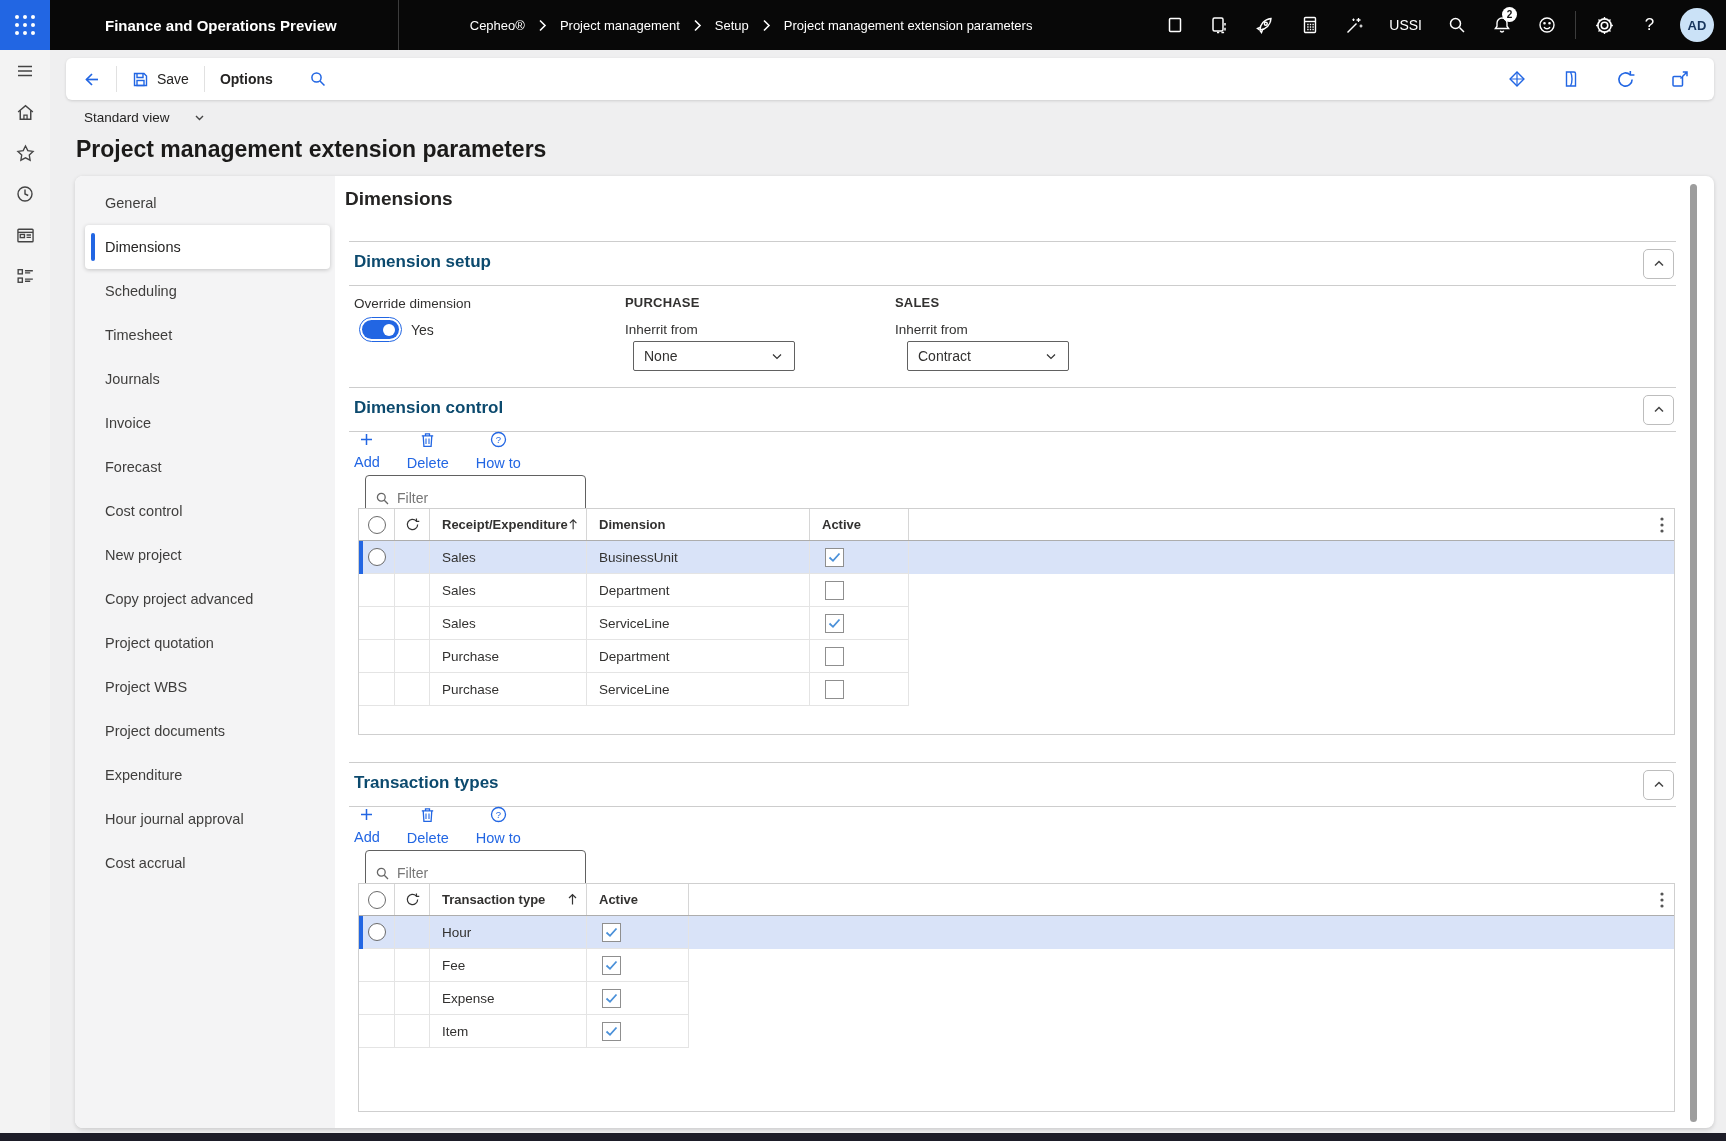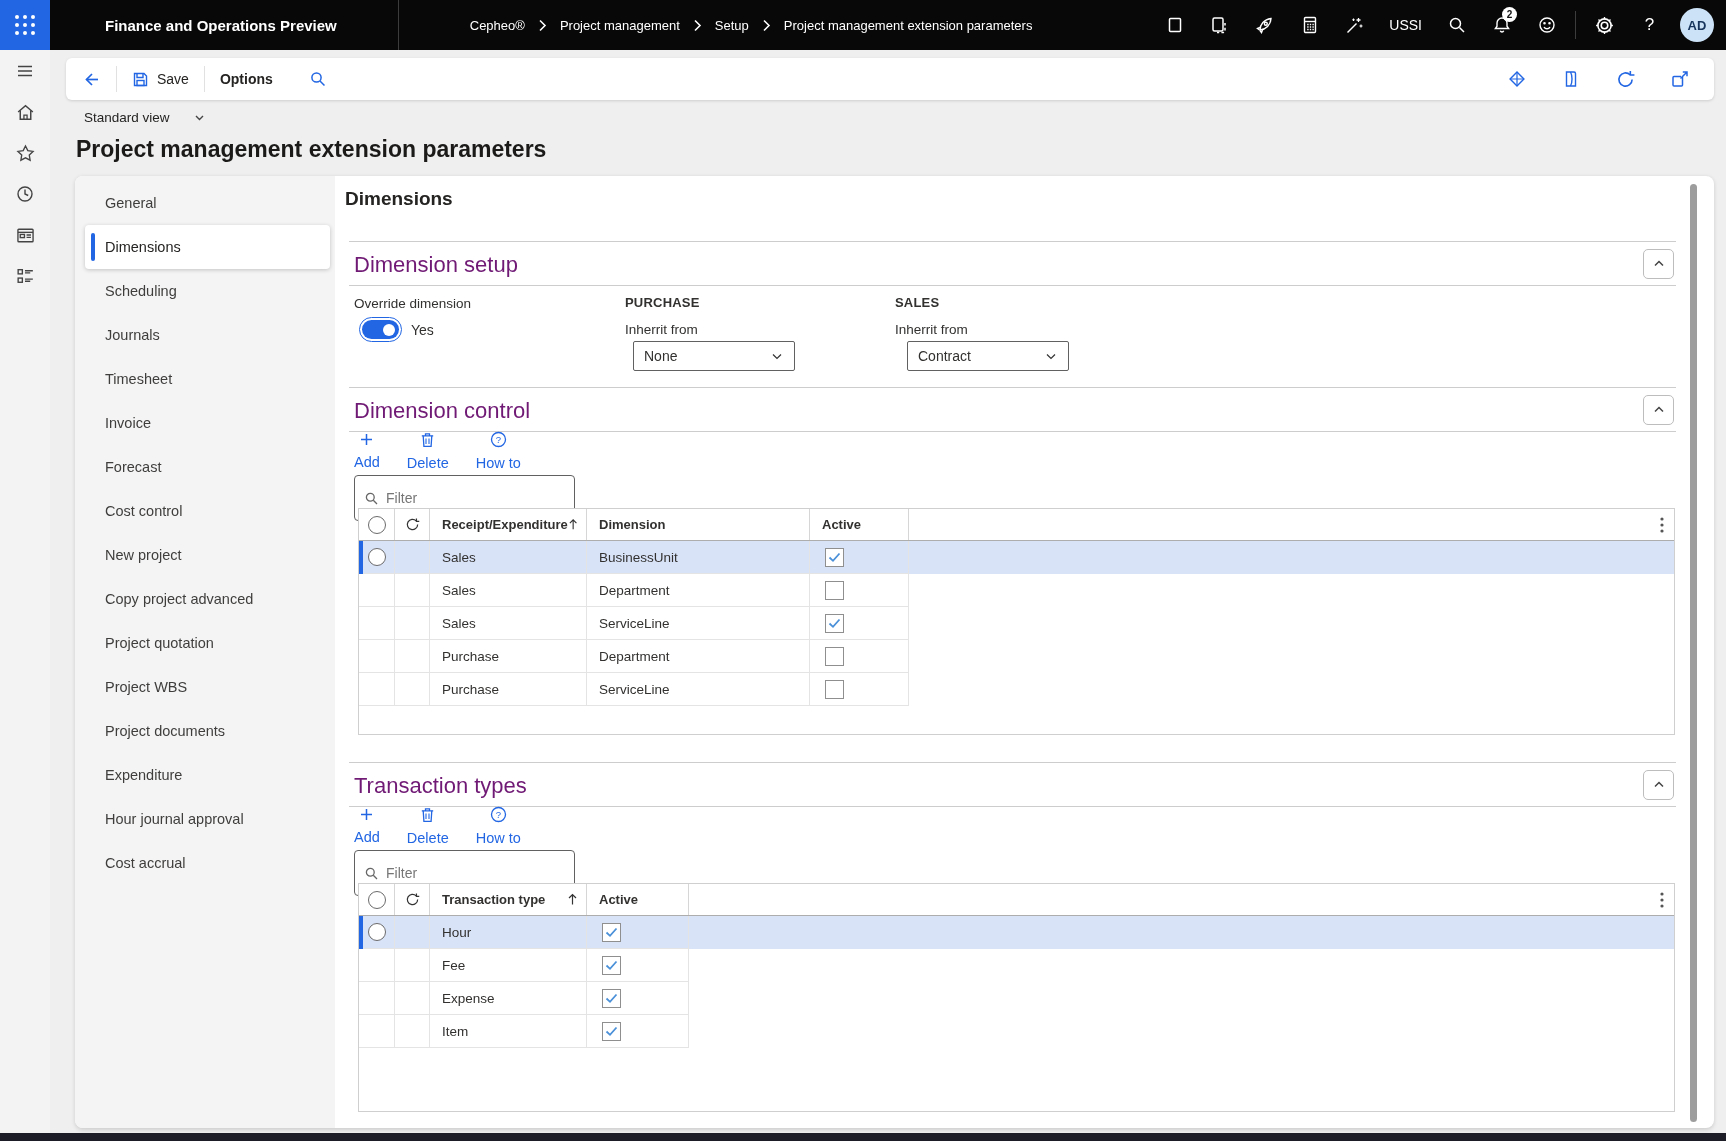--- a/index.html
+++ b/index.html
@@ -43,34 +43,34 @@
   
   .main-card { position:absolute; left:75px; top:176px; width:1639px; height:952px; background:#fff; border-radius:8px; box-shadow:0 1.6px 4px rgba(0,0,0,.14); }
   .nav-col { position:absolute; left:0; top:0; bottom:0; width:260px; background:#f4f4f5; border-radius:8px 0 0 8px; padding-top:5px; }
   .nav-item { position:relative; height:44px; display:flex; align-items:center; margin:0 5px 0 10px; padding-left:20px; font-size:14.5px; color:#3f3e3d; border-radius:4px; cursor:pointer; }
   .nav-item.selected { background:#fff; box-shadow:0 1px 4px rgba(0,0,0,.2); color:#252423; }
   .sel-bar { position:absolute; left:6px; top:8px; bottom:8px; width:4px; border-radius:2px; background:#2266E3; }
 
   .content { position:absolute; left:270px; top:0; width:1369px; height:100%; }
   .content-heading { position:absolute; left:0; top:12px; font-size:19px; font-weight:bold; color:#252423; }
   .hline { position:absolute; left:4px; width:1327px; height:1px; background:#cdcdcd; }
-  .sec-title { position:absolute; left:9px; font-size:22px; font-weight:normal; color:#701a75; }
+  .sec-title { position:absolute; left:9px; font-size:17px; font-weight:bold; color:#0c4a6e; }
   .collapse-btn { position:absolute; left:1298px; width:31px; height:30px; border:1px solid #bdbdbd; border-radius:5px; background:#fff; display:flex; align-items:center; justify-content:center; cursor:pointer; }
 
   .flabel { position:absolute; font-size:13.5px; color:#323130; white-space:nowrap; }
   .fgroup { position:absolute; font-size:13px; font-weight:bold; color:#323130; letter-spacing:.2px; }
   .toggle { position:absolute; width:37px; height:19px; border-radius:10px; background:#2266E3; outline:1.5px solid #2266E3; outline-offset:2.5px; cursor:pointer; }
   .toggle::after { content:''; position:absolute; right:4px; top:3.5px; width:12px; height:12px; border-radius:50%; background:#fff; }
   .select { position:absolute; width:162px; height:30px; border:1px solid #616161; border-radius:2px; background:#fff; display:flex; align-items:center; padding:0 10px; font-size:14px; color:#323130; cursor:pointer; }
   .select svg { margin-left:auto; }
 
   .tb { position:absolute; display:flex; gap:27px; align-items:center; height:24px; }
   .tbtn { display:flex; gap:7px; align-items:center; color:#2266E3; font-size:14.5px; cursor:pointer; white-space:nowrap;flex-direction:column; }
 
-  .filter { position:absolute; width:221px; height:46px; border:1px solid #616161; border-radius:4px; background:#fff; display:flex; align-items:center; padding:0 9px; gap:7px; }
+  .filter { position:absolute; width:221px; height:46px; border:1px solid #616161; border-radius:4px; background:#fff; display:flex; align-items:center; padding:0 9px; gap:7px;margin-left:11px; }
   .filter input { border:none; outline:none; flex:1; font-size:14px; color:#323130; font-family:inherit; background:transparent; min-width:0; }
   .filter input::placeholder { color:#767676; }
 
   
   .grid { position:absolute; left:13px; width:1317px; background:#fff; border:1px solid #cfcfcf; }
   .ghead { display:flex; height:32px; border-bottom:1px solid #adadad; position:relative; }
   .ghead .gc { display:flex; align-items:center; font-weight:bold; font-size:13px; color:#323130; padding:0 8px 0 12px; border-right:1px solid #d6d6d6; }
   .gc.cc { justify-content:center; padding:0; }
   .w36 { width:36px; flex:none; } .w35 { width:35px; flex:none; }
   .w157 { width:157px; flex:none; } .w223 { width:223px; flex:none; }
@@ -300,24 +300,24 @@
         <span>General</span>
       </div>
       <div class="nav-item selected">
         <span class="sel-bar"></span>
         <span>Dimensions</span>
       </div>
       <div class="nav-item">
         <span>Scheduling</span>
       </div>
       <div class="nav-item">
+        <span>Timesheet</span>
+      </div>
+      <div class="nav-item">
         <span>Journals</span>
-      </div>
-      <div class="nav-item">
-        <span>Timesheet</span>
       </div>
       <div class="nav-item">
         <span>Invoice</span>
       </div>
       <div class="nav-item">
         <span>Forecast</span>
       </div>
       <div class="nav-item">
         <span>Cost control</span>
       </div>

